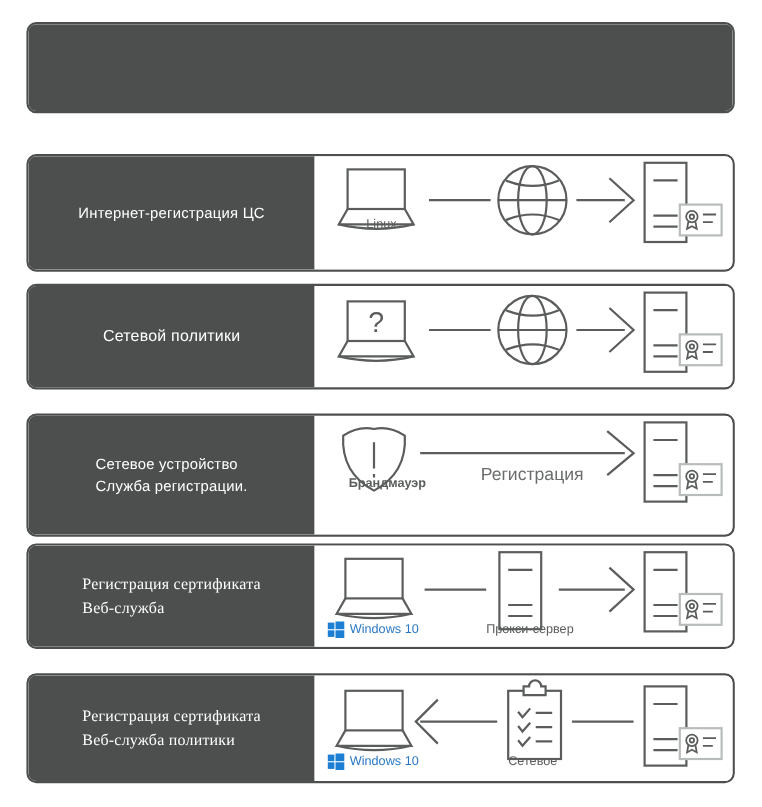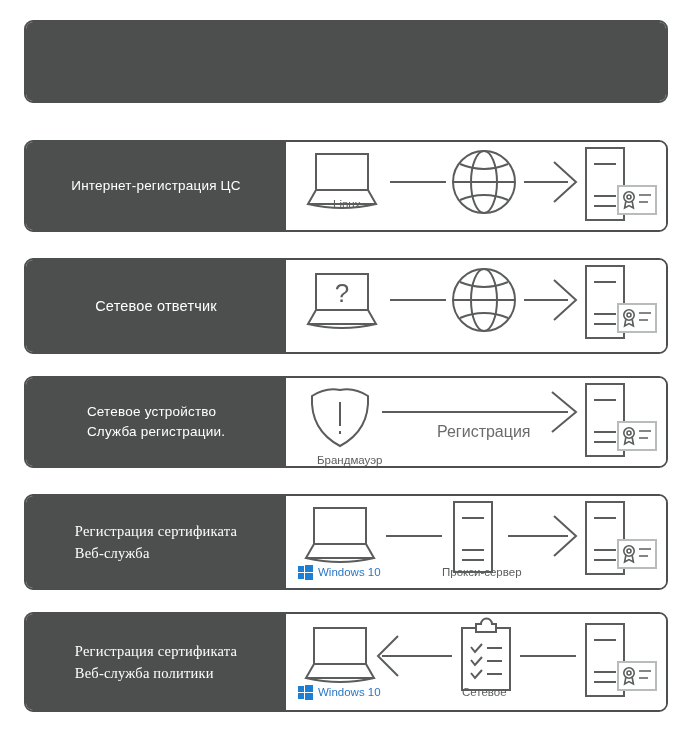--- a/index.html
+++ b/index.html
@@ -144,21 +144,21 @@
           <g transform="translate(300,22)" fill="none" stroke="#5b5d5d" stroke-width="2">
             <rect x="8" y="0" width="56" height="38"></rect>
             <path d="M8 38 L0 52 L72 52 L64 38"></path>
             <path d="M0 52 q36 8 72 0"></path>
           </g>
         </svg>
       </div>
     </div>
   </div>
 
-  <div class="row row-2" style="top:140px; height:92px;">
+  <div class="row row-2" style="top:140px; height:107px;">
     <div class="row-label">
       <span class="lbl-text">Интернет-регистрация ЦС</span>
     </div>
     <div class="row-body">
       <div class="stage">
         <svg width="380" height="92" viewBox="0 0 380 92">
 
           <g transform="translate(22,12)" fill="none" stroke="#5b5d5d" stroke-width="2">
             <rect x="8" y="0" width="52" height="36"></rect>
             <path d="M8 36 L0 50 L68 50 L60 36"></path>
@@ -199,21 +199,21 @@
             </g>
           </g>
         </svg>
         <span class="cap" style="left:47px; top:56px;">Linux</span>
       </div>
     </div>
   </div>
 
   <div class="row row-3" style="top:258px; height:96px;">
     <div class="row-label">
-      <span class="lbl-text">Сетевое ответчик</span>
+      <span class="lbl-text">Сетевой политики</span>
     </div>
     <div class="row-body">
       <div class="stage">
         <svg width="380" height="92" viewBox="0 0 380 92">
 
           <g transform="translate(22,14)">
             <g fill="none" stroke="#5b5d5d" stroke-width="2">
               <rect x="8" y="0" width="52" height="36"></rect>
               <path d="M8 36 L0 50 L68 50 L60 36"></path>
               <path d="M0 50 q34 8 68 0"></path>
@@ -248,21 +248,21 @@
                 <line x1="21" y1="9" x2="33" y2="9"></line>
                 <line x1="21" y1="16" x2="30" y2="16"></line>
               </g>
             </g>
           </g>
         </svg>
       </div>
     </div>
   </div>
 
-  <div class="row row-4" style="top:376px; height:92px;">
+  <div class="row row-4" style="top:376px; height:112px;">
     <div class="row-label">
       <span class="lbl-text">Сетевое устройство
 Служба регистрации.</span>
     </div>
     <div class="row-body">
       <div class="stage">
         <svg width="380" height="92" viewBox="0 0 380 92">
 
           <g transform="translate(22,10)" fill="none" stroke="#5b5d5d" stroke-width="2">
             <path d="M4 8 q14 -9 28 -6 q14 -3 28 6 q2 34 -28 50 q-30 -16 -28 -50 z"></path>
@@ -287,21 +287,21 @@
               <g fill="none" stroke="#5b5d5d" stroke-width="1.6">
                 <circle cx="11" cy="11" r="5.2"></circle>
                 <circle cx="11" cy="11" r="2"></circle>
                 <path d="M7.8 15.5 L6.6 22 L11 19.6 L15.4 22 L14.2 15.5"></path>
                 <line x1="21" y1="9" x2="33" y2="9"></line>
                 <line x1="21" y1="16" x2="30" y2="16"></line>
               </g>
             </g>
           </g>
         </svg>
-        <span class="cap" style="left:31px; top:76px;">Брандмауэр</span>
+        <span class="cap" style="left:31px; top:56px;font-weight:bold;">Брандмауэр</span>
         <span class="arrow-label" style="left:151px; top:45px;">Регистрация</span>
       </div>
     </div>
   </div>
 
   <div class="row row-5" style="top:494px; height:96px;">
     <div class="row-label">
       <span class="lbl-text">Регистрация сертификата
 Веб-служба</span>
     </div>

